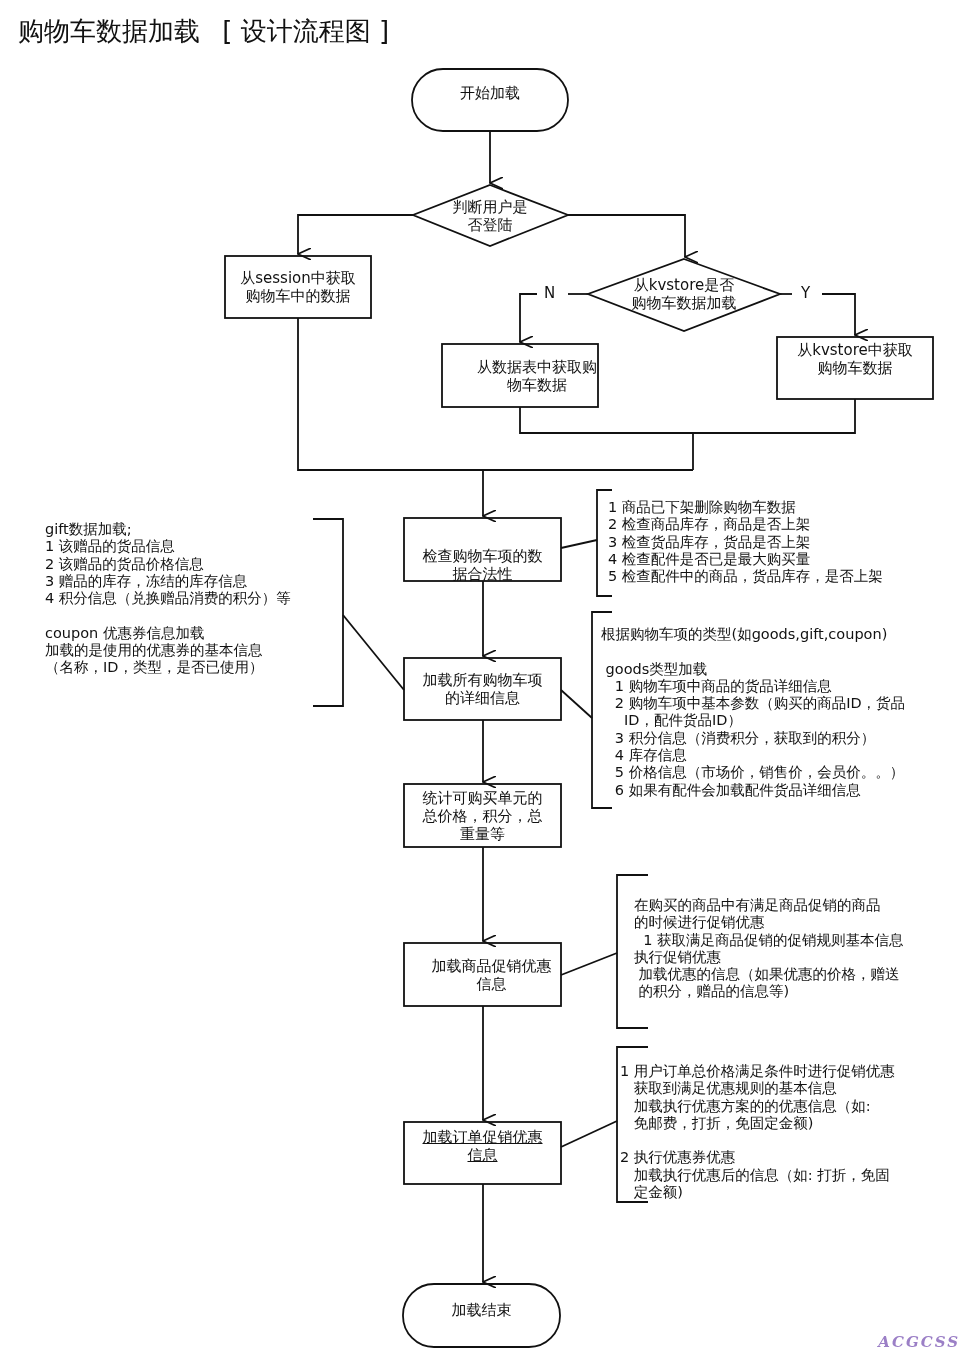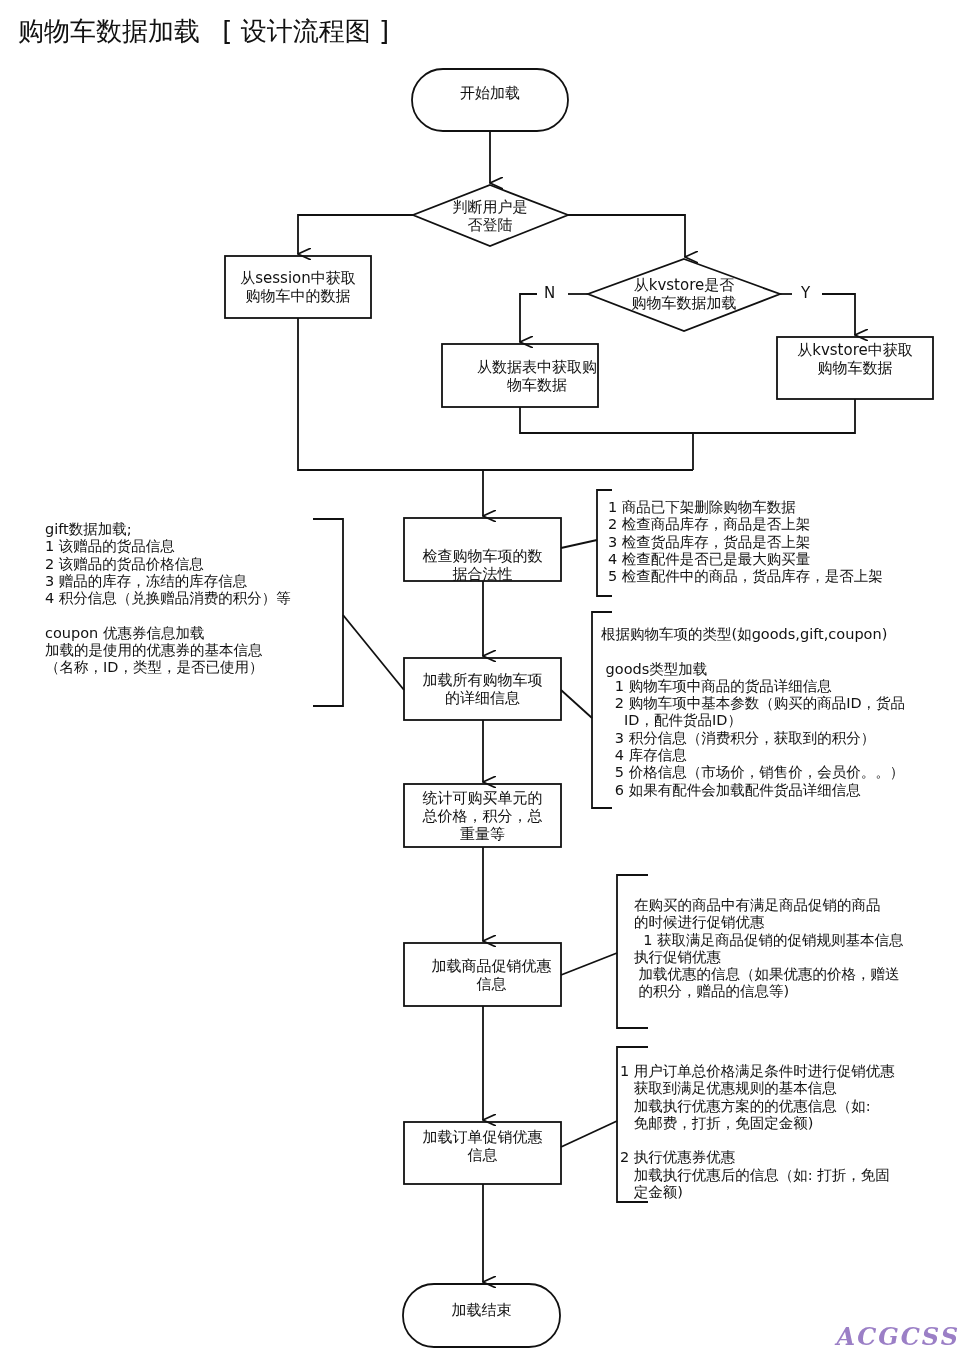--- a/index.html
+++ b/index.html
@@ -6,21 +6,21 @@
   body { width: 970px; height: 1359px; position: relative; overflow: hidden;
          font-family: "DejaVu Sans", "Liberation Sans", sans-serif; color: #111; }
   #canvas { position: absolute; left: 0; top: 0; }
   .title { position: absolute; left: 18px; top: 14px; font-size: 26px; color: #111; white-space: nowrap; }
   .title .bracket { margin-left: 14px; font-size: 26px; }
   .node { position: absolute; display: flex; align-items: center; justify-content: center;
           text-align: center; font-size: 15px; line-height: 18px; box-sizing: border-box; color: #111; }
   .note { position: absolute; font-size: 14.5px; line-height: 17.3px; white-space: pre; color: #111; }
   .lbl { position: absolute; font-size: 15px; background: #fff; padding: 0 4px; }
   .wm { position: absolute; right: 10px; bottom: 8px; font-family: "DejaVu Serif", serif; font-style: italic;
-        font-weight: bold; font-size: 24px; color: #9b7fc6; letter-spacing: 2px; }
+        font-weight: bold; font-size: 15px; color: #9b7fc6; letter-spacing: 2px; }
 </style>
 </head>
 <body>
 
 <svg id="canvas" width="970" height="1359">
   <defs>
     <marker id="arr" markerWidth="12" markerHeight="14" refX="6" refY="13" orient="auto-start-reverse" markerUnits="userSpaceOnUse">
       <path d="M0,0 L6,13 L12,0" fill="none" stroke="#111" stroke-width="1.6"></path>
     </marker>
   </defs>
@@ -134,21 +134,21 @@
       <div>总价格，积分，总</div>
       <div>重量等</div>
     </div>
   </div>
 <div class="node" style="left:404px;top:943px;width:157px;height:63px;padding-left:18px;">
     <div>
       <div>加载商品促销优惠</div>
       <div>信息</div>
     </div>
   </div>
-<div class="node" style="left:404px;top:1122px;width:157px;height:47px;">
+<div class="node" style="left:404px;top:1122px;width:157px;height:47px;text-decoration:underline;">
     <div>
       <div>加载订单促销优惠</div>
       <div>信息</div>
     </div>
   </div>
 <div class="node" style="left:403px;top:1284px;width:157px;height:52px;">加载结束</div>
 
 <div class="lbl" style="left:540px;top:284px;">N</div>
 <div class="lbl" style="left:797px;top:284px;">Y</div>
 

